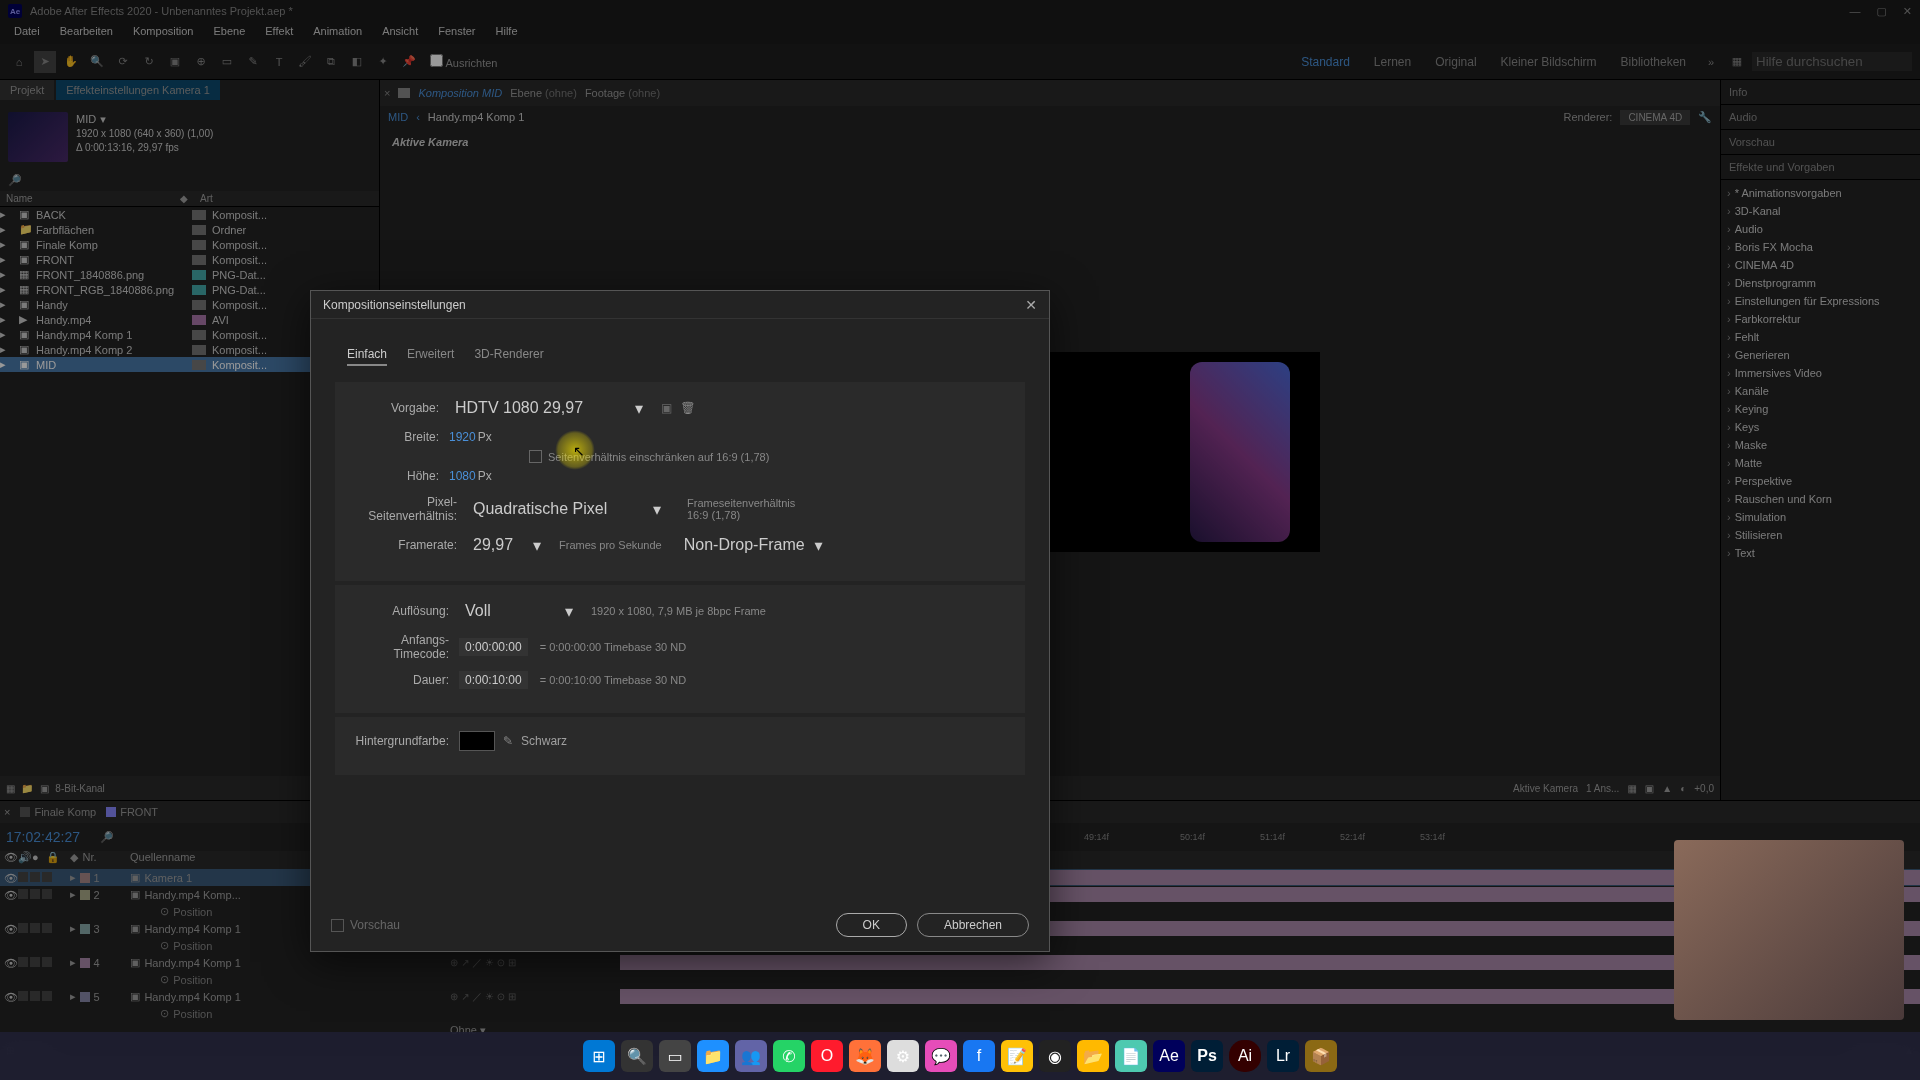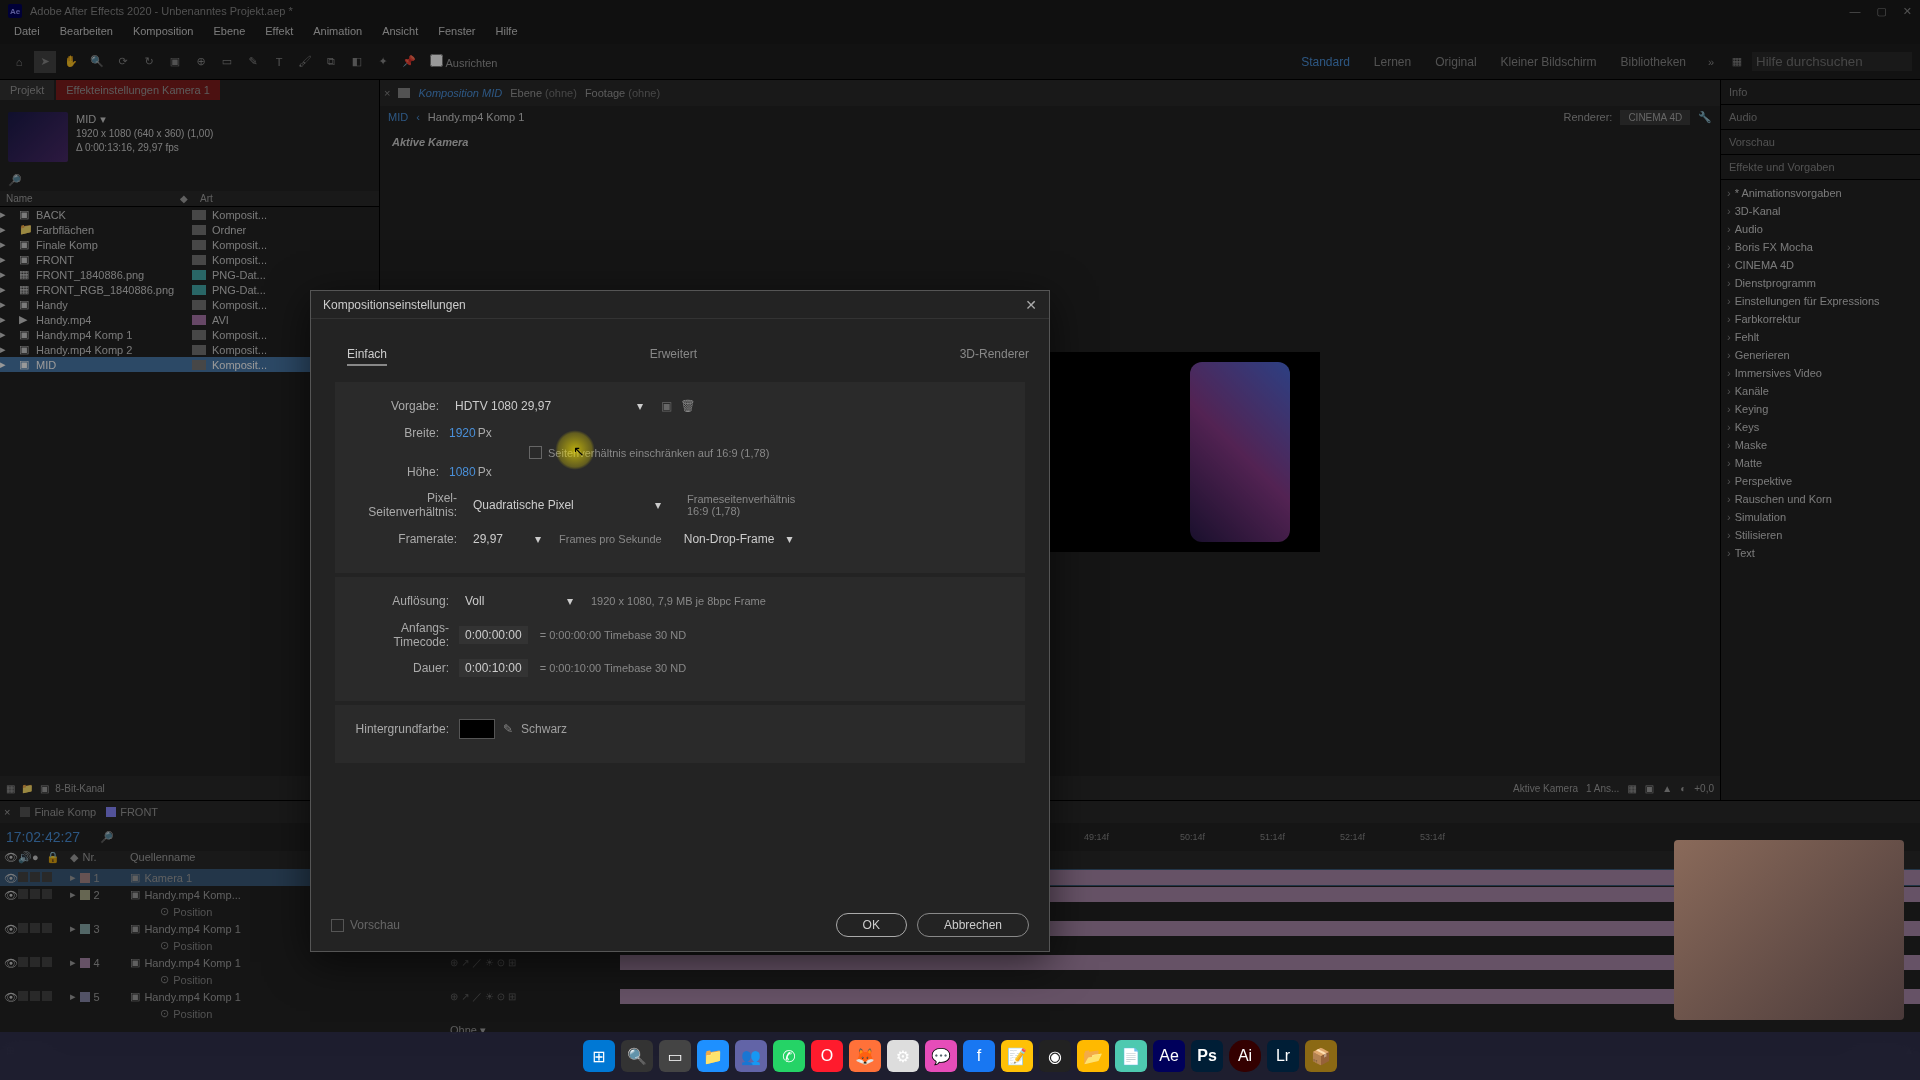--- a/index.html
+++ b/index.html
@@ -24,21 +24,21 @@
 .toolbar .layout { padding: 4px 10px; color: #888; cursor: pointer; font-size: 12px; }
 .toolbar .layout.active { color: #4a90d9; }
 .toolbar .snap { color: #999; padding: 0 6px; }
 
 
 .main { display: flex; height: 720px; }
 .left-panel { width: 380px; background: #232323; border-right: 1px solid #000; display: flex; flex-direction: column; }
 .center-panel { flex: 1; background: #232323; display: flex; flex-direction: column; position: relative; }
 .right-panel { width: 200px; background: #232323; border-left: 1px solid #000; }
 .tab-row { display: flex; gap: 2px; margin-bottom: 4px; }
-.tab { padding: 4px 10px; background: #7f1d1d; color: #999; font-size: 11px; cursor: pointer; }
+.tab { padding: 4px 10px; background: #0c4a6e; color: #999; font-size: 11px; cursor: pointer; }
 .tab.active { background: #333; }
 .proj-info { display: flex; padding: 8px; gap: 8px; }
 .thumb { width: 60px; height: 50px; background: linear-gradient(135deg, #1a1a4a, #4a2a6a); border-radius: 2px; }
 .proj-meta { font-size: 10px; color: #ccc; line-height: 1.4; }
 .proj-meta .name { display: flex; align-items: center; gap: 4px; font-size: 11px; }
 
 .search-row { padding: 4px 8px; }
 .search { width: 100%; background: #333; border: none; color: #888; padding: 2px 4px; }
 
 .proj-table { flex: 1; overflow: auto; }
@@ -103,25 +103,25 @@
 .sq { width: 10px; height: 10px; background: #444; }
 .layer-color { width: 10px; height: 10px; }
 .dialog { position: absolute; left: 310px; top: 290px; width: 740px; height: 662px; background: #232323; border: 1px solid #555; box-shadow: 0 10px 40px rgba(0,0,0,0.6); pointer-events: auto; }
 .dlg-title { height: 28px; background: #232323; display: flex; align-items: center; padding: 0 12px; color: #ccc; font-size: 12px; border-bottom: 1px solid #333; }
 .dlg-title .spacer { flex: 1; }
 .dlg-close { cursor: pointer; font-size: 14px; color: #aaa; }
 .dlg-body { padding: 16px 20px; }
 .dlg-row { display: flex; align-items: center; margin-bottom: 10px; font-size: 12px; }
 .dlg-label { width: 160px; text-align: right; padding-right: 10px; color: #aaa; }
 .dlg-input { flex: 1; background: #fff; border: 1px solid #4a90d9; padding: 2px 4px; color: #000; font-size: 12px; max-width: 330px; }
-.dlg-tabs { display: flex; margin: 12px 0 16px 16px; font-size: 12px; justify-content: space-between; }
+.dlg-tabs { display: flex; gap: 20px; margin: 12px 0 16px 16px; font-size: 12px; }
 .dlg-tab { color: #888; cursor: pointer; padding-bottom: 3px; }
 .dlg-tab.active { color: #ccc; border-bottom: 2px solid #888; }
 .dlg-panel { background: #2a2a2a; padding: 14px; margin: 0 4px; }
-.dlg-select { background: #2a2a2a; border: none; color: #ccc; padding: 3px 24px 3px 6px; font-size: 12px; position: relative; min-width: 200px; }
+.dlg-select { background: #2a2a2a; border: none; color: #ccc; padding: 3px 24px 3px 6px; font-size: 16px; position: relative; min-width: 200px; }
 .dlg-select.sm { min-width: 80px; }
 .dlg-select::after { content: '▾'; position: absolute; right: 6px; }
 .dlg-num { color: #4a90d9; font-size: 12px; cursor: ew-resize; }
 .dlg-unit { color: #aaa; margin-left: 2px; }
 .dlg-check { display: flex; align-items: center; gap: 6px; color: #888; font-size: 11px; }
 .dlg-check .box { width: 13px; height: 13px; border: 1px solid #666; }
 .dlg-info { color: #888; font-size: 11px; margin-left: 12px; }
 .dlg-color-sw { width: 36px; height: 20px; background: #000; border: 1px solid #555; }
 .dlg-eyedrop { color: #888; margin: 0 8px; }
 .dlg-footer { position: absolute; bottom: 14px; right: 20px; left: 20px; display: flex; align-items: center; gap: 10px; }

